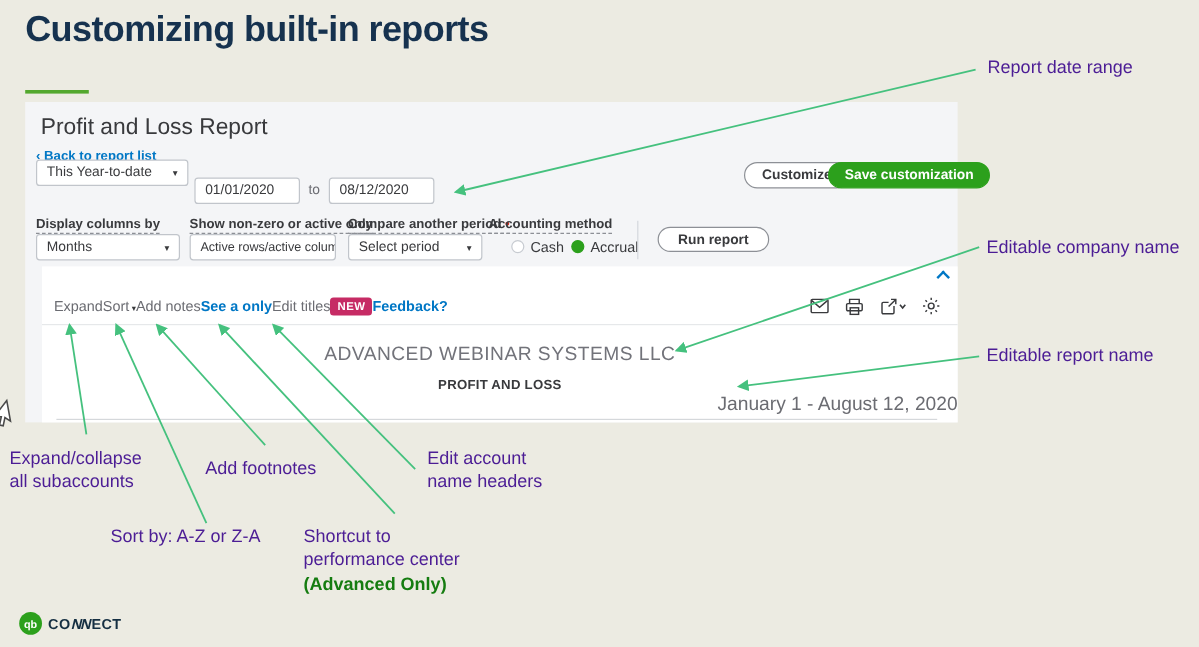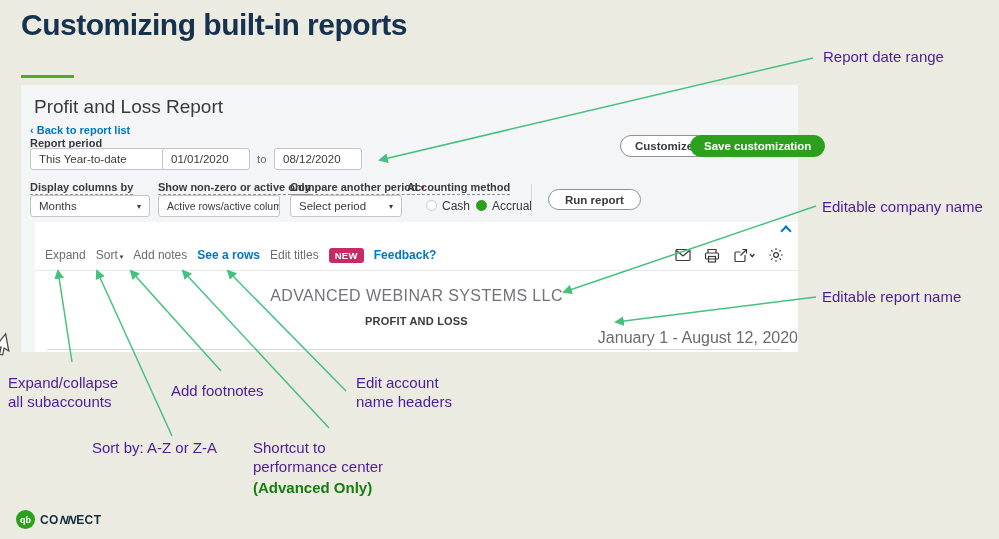--- a/index.html
+++ b/index.html
@@ -56,21 +56,21 @@
   .sheet {
     position:absolute; left:14px; top:137px; right:0; height:130px; background:#fff;
   }
   .chev-up {
     position:absolute; right:8px; top:5px; width:8px; height:8px;
     border-left:2px solid #0077c5; border-top:2px solid #0077c5;
     transform:rotate(45deg); cursor:pointer;
   }
   .toolbar {
     position:absolute; left:0; right:0; top:18px; height:31px;
-    display:flex; align-items:center; gap:10px;
+    display:flex; align-items:center; 
     padding:0 14px 0 10px; font-size:12px;
     border-bottom:1px solid #e6e8ea;
   }
   .tb-link { color:#6b6c72; cursor:pointer; white-space:nowrap; }
   .tb-link.teal { color:#0077c5; font-weight:700; }
   .tb-badge {
     background:#c62b64; color:#fff; font-size:9.5px; font-weight:700;
     padding:2px 6px; border-radius:3px; letter-spacing:0.3px;
   }
   .tb-spacer { flex:1; }
@@ -112,21 +112,21 @@
 
   <div class="qb-h1">Profit and Loss Report</div>
 
   <div class="back-link">
     <span>‹</span>
     <span>Back to report list</span>
   </div>
 
   <span class="dash-label" style="left:9px; top:52px;">Report period</span>
 
-  <div class="selbox" style="left:9px; top:63px; width:150px;">
+  <div class="selbox" style="left:9px; top:48px; width:127px;">
     <span>This Year-to-date</span>
     <span class="caret">▾</span>
   </div>
   <div class="datebox" style="left:141px; top:63px; width:88px;">01/01/2020</div>
   <span class="to-word" style="left:236px; top:68px;">to</span>
   <div class="datebox" style="left:253px; top:63px; width:88px;">08/12/2020</div>
 
   <button class="pill outline" style="left:599px; top:50px; height:22px; padding:0 14px;">Customize</button>
   <button class="pill green" style="left:669px; top:50px; height:22px; padding:0 13px;">Save customization</button>
 
@@ -156,21 +156,21 @@
   <div class="vdiv" style="left:510px; top:99px; height:32px;"></div>
   <button class="pill outline" style="left:527px; top:104px; height:21px; padding:0 16px;">Run report</button>
 
   <div class="sheet">
     <span class="chev-up"></span>
 
     <div class="toolbar">
       <span class="tb-link">Expand</span>
       <span class="tb-link"><span>Sort</span><span class="exp-caret">▾</span></span>
       <span class="tb-link">Add notes</span>
-      <span class="tb-link teal">See a rows</span>
+      <span class="tb-link teal">See a only</span>
       <span class="tb-link">Edit titles</span>
       <span class="tb-badge">NEW</span>
       <span class="tb-link teal">Feedback?</span>
       <span class="tb-spacer"></span>
       <span class="tb-icons">
         <svg width="16" height="14" viewBox="0 0 16 14" fill="none" stroke="#393a3d" stroke-width="1.2">
           <rect x="1" y="1.5" width="14" height="11" rx="1"></rect>
             <path d="M1.5,2.5 L8,8 L14.5,2.5"></path>
         </svg>
         <svg width="16" height="15" viewBox="0 0 16 15" fill="none" stroke="#393a3d" stroke-width="1.2">

